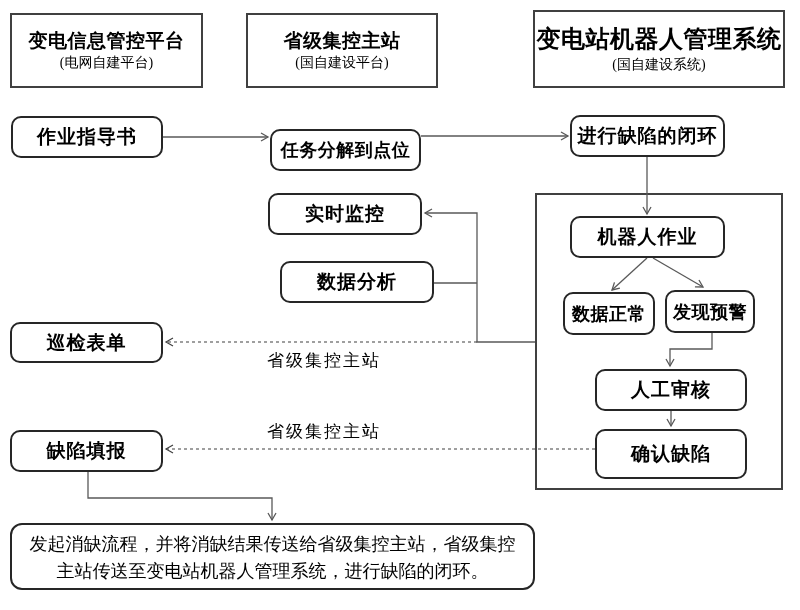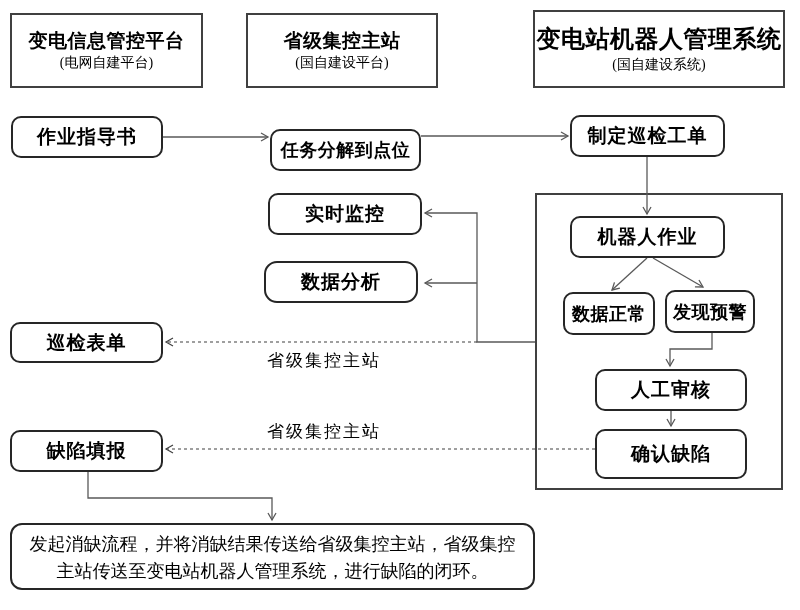--- a/index.html
+++ b/index.html
@@ -80,23 +80,23 @@
   </div>
   <div class="abs hdr big" style="left:533px;top:10px;width:252px;height:78px;">
     <div class="t">变电站机器人管理系统</div>
     <div class="s">(国自建设系统)</div>
   </div>
 
   <div class="abs frame" style="left:535px;top:193px;width:248px;height:297px;"></div>
 
   <div class="abs node" style="left:11px;top:116px;width:152px;height:42px;">作业指导书</div>
   <div class="abs node small" style="left:270px;top:116px;width:151px;height:42px;margin-top:13px;">任务分解到点位</div>
-  <div class="abs node" style="left:570px;top:115px;width:155px;height:42px;">制定巡检工单</div>
+  <div class="abs node" style="left:570px;top:115px;width:155px;height:42px;">进行缺陷的闭环</div>
   <div class="abs node" style="left:268px;top:193px;width:154px;height:42px;">实时监控</div>
-  <div class="abs node" style="left:264px;top:261px;width:154px;height:42px;border-radius:13px;">数据分析</div>
+  <div class="abs node" style="left:280px;top:261px;width:154px;height:42px;">数据分析</div>
   <div class="abs node" style="left:10px;top:322px;width:153px;height:41px;">巡检表单</div>
   <div class="abs node" style="left:10px;top:430px;width:153px;height:42px;">缺陷填报</div>
   <div class="abs node" style="left:570px;top:216px;width:155px;height:42px;">机器人作业</div>
   <div class="abs node small" style="left:563px;top:292px;width:92px;height:43px;">数据正常</div>
   <div class="abs node small" style="left:665px;top:290px;width:90px;height:43px;">发现预警</div>
   <div class="abs node" style="left:595px;top:369px;width:152px;height:42px;">人工审核</div>
   <div class="abs node" style="left:595px;top:429px;width:152px;height:50px;">确认缺陷</div>
 
   <div class="abs lbl" style="left:267px;top:349px;">省级集控主站</div>
   <div class="abs lbl" style="left:267px;top:420px;">省级集控主站</div>

